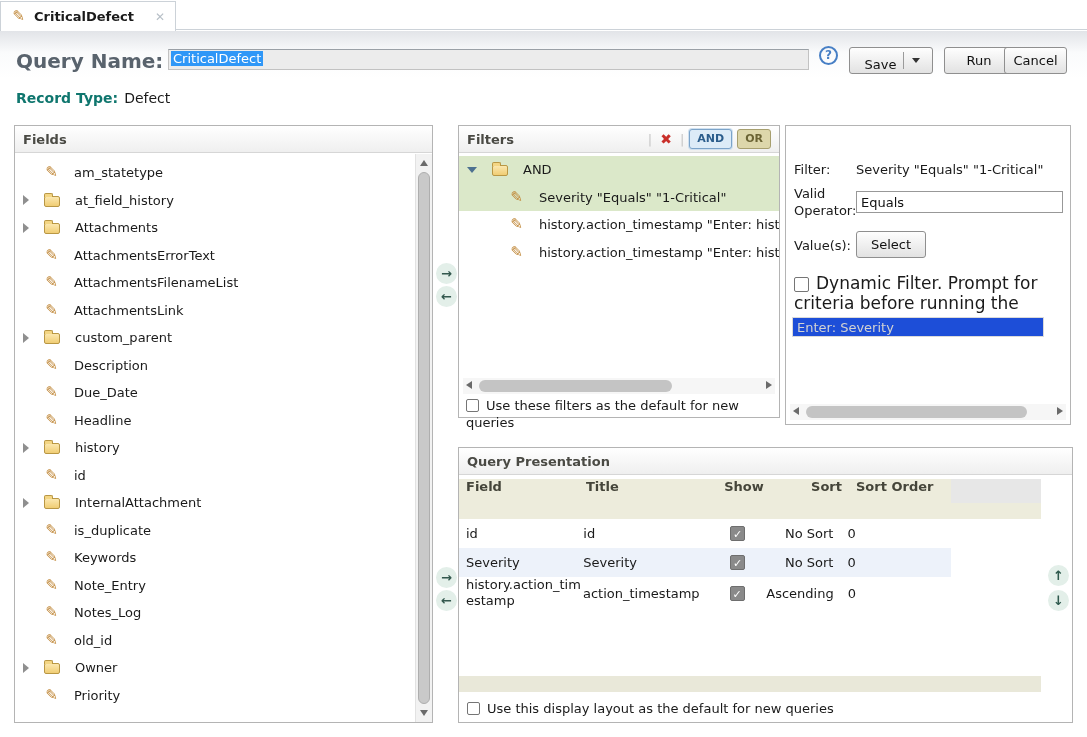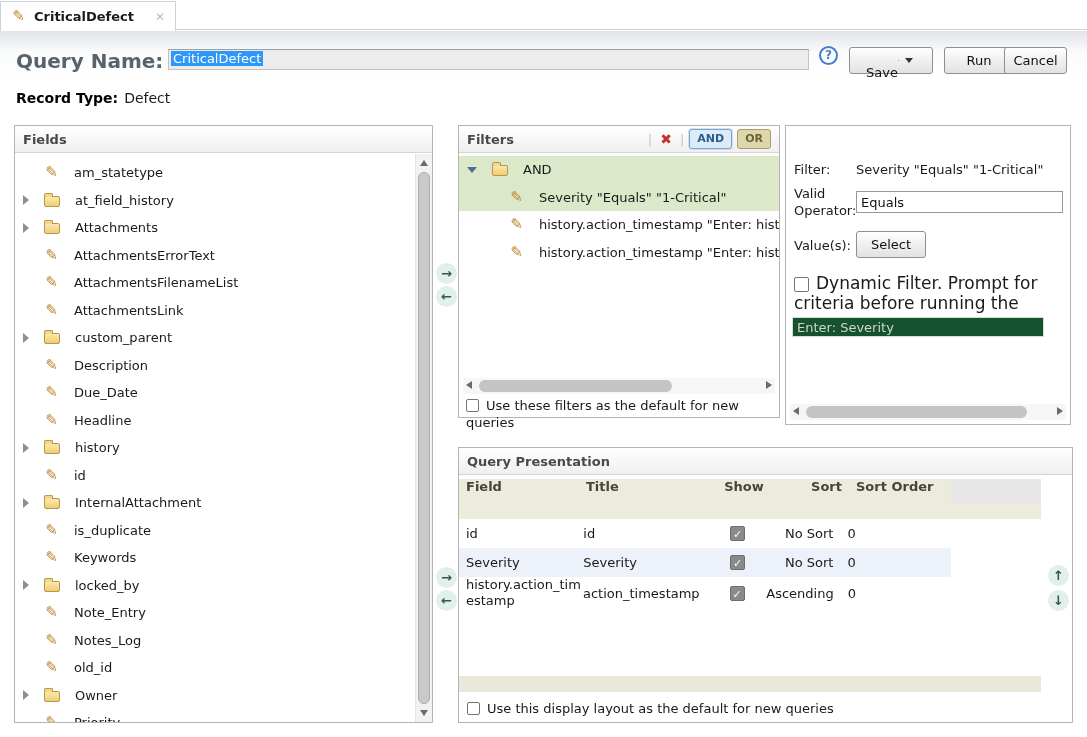--- a/index.html
+++ b/index.html
@@ -11,28 +11,28 @@
   .tab{position:absolute;left:0;top:1px;height:30px;width:176px;background:#fff;border:1px solid #ccd2d8;border-bottom:none;display:flex;align-items:center;gap:8px;padding:0 10px;font-weight:bold;font-size:13px}
   .tabclose{margin-left:auto;color:#b7bfc7;font-size:12px;font-weight:bold}
 
   
   .toolbar{position:absolute;top:31px;left:0;right:0;height:48px;background:linear-gradient(#e2e4e8,#fafbfc 45%,#fff)}
   .qlabel{position:absolute;left:16px;top:49px;font-size:20px;font-weight:bold;color:#59636d}
   .qinput{position:absolute;left:168px;top:49px;width:641px;height:21px;background:#ececec;border:1px solid #c2c2c2;border-top-color:#9aa0a6;padding:1px 2px;white-space:nowrap;overflow:hidden;font-size:13px}
   .qsel{background:#2f97f7;color:#fff;padding:0 2px}
   .help{position:absolute;left:819px;top:46px;width:19px;height:19px;border:2px solid #477fc5;border-radius:50%;color:#477fc5;font-weight:bold;font-size:12px;text-align:center;line-height:15px}
   .btn{background:linear-gradient(#fefefe,#e2e2e2);border:1px solid #8f8f8f;border-radius:3px;font-size:13px;color:#111;text-align:center;font-family:inherit}
-  .btn-save{position:absolute;left:849px;top:47px;width:84px;height:27px;display:flex;padding:12px}
+  .btn-save{position:absolute;left:849px;top:47px;width:84px;height:27px;display:flex;padding:4px}
   .save-main{flex:1;line-height:25px;padding-left:4px}
   .save-arrow{width:25px;border-left:1px solid #9a9a9a;display:flex;align-items:center;justify-content:center}
   .tri-dn{width:0;height:0;border-top:5px solid #333;border-left:4px solid transparent;border-right:4px solid transparent}
   .btn-run{position:absolute;left:944px;top:47px;width:70px;height:27px;line-height:25px}
   .btn-cancel{position:absolute;left:1004px;top:47px;width:63px;height:27px;line-height:25px}
   .rtype{position:absolute;left:16px;top:90px;font-size:14px}
-  .rtype .rlab{font-weight:bold;color:#000000;margin-right:6px}
+  .rtype .rlab{font-weight:bold;color:#0f766e;margin-right:6px}
 
   
   .panel{position:absolute;border:1px solid #b4b4b4;background:#fff}
   .phead{height:27px;padding:0 8px;background:linear-gradient(#ffffff,#efefef);border-bottom:1px solid #d6d6d6;font-weight:bold;color:#4a4a44;display:flex;align-items:center;gap:5px}
   .phead .ptitle{white-space:nowrap}
   #fields{left:14px;top:125px;width:419px;height:598px}
   #filters{left:458px;top:125px;width:322px;height:293px}
   #define{left:785px;top:125px;width:286px;height:300px}
   #qp{left:458px;top:447px;width:615px;height:276px}
 
@@ -76,21 +76,21 @@
   
   .dlabel{position:absolute;left:8px;font-size:13px}
   #lab-filter{top:36px}
   #val-filter{position:absolute;left:70px;top:36px;right:1px;white-space:nowrap;overflow:hidden;font-size:13px}
   #lab-op{top:59px;width:62px;line-height:17px}
   #inp-op{position:absolute;left:70px;top:65px;right:7px;height:22px;border:1px solid #989898;font-size:13px;padding:1px 4px;font-family:inherit;color:#111}
   #lab-val{top:112px}
   .btn-select{position:absolute;left:70px;top:105px;width:70px;height:27px;line-height:25px}
   #dyn{position:absolute;left:8px;top:147px;right:6px;line-height:20px;font-size:17px}
   #dyn .cb{width:15px;height:15px;vertical-align:-3px}
-  #inp-dis{position:absolute;left:6px;top:191px;width:252px;height:20px;background:#14532d;border:1px solid #dadada;color:#d2d2d2;font-size:13px;padding:1px 4px;font-family:inherit}
+  #inp-dis{position:absolute;left:6px;top:191px;width:252px;height:20px;background:#1d4ed8;border:1px solid #dadada;color:#d2d2d2;font-size:13px;padding:1px 4px;font-family:inherit}
   #define .hscroll{left:4px;right:4px;top:278px}
   #define .hthumb{left:16px;width:80%}
 
   
   .qp-table{position:absolute;left:0;top:31px;width:582px}
   .qp-hrow{height:40px;background:#edecdc;display:flex;font-weight:bold;color:#45453a;font-size:13px}
   .qp-cap{position:absolute;left:492px;top:31px;width:90px;height:24px;background:#e7e7e7}
   .qp-row{display:flex;align-items:center;min-height:29px;font-size:13px;width:492px}
   .qp-row.alt{background:#edf2fa}
   .c-field{width:127px;padding-left:7px;word-break:break-all;line-height:16px}
@@ -202,25 +202,20 @@
         <span class="fi"></span>
         <span>InternalAttachment</span>
       </div>
     <div class="tr field">
         <span class="pi"></span>
         <span>is_duplicate</span>
       </div>
     <div class="tr field">
         <span class="pi"></span>
         <span>Keywords</span>
-      </div>
-    <div class="tr">
-        <span class="tw"></span>
-        <span class="fi"></span>
-        <span>locked_by</span>
       </div>
     <div class="tr field">
         <span class="pi"></span>
         <span>Note_Entry</span>
       </div>
     <div class="tr field">
         <span class="pi"></span>
         <span>Notes_Log</span>
       </div>
     <div class="tr field">

